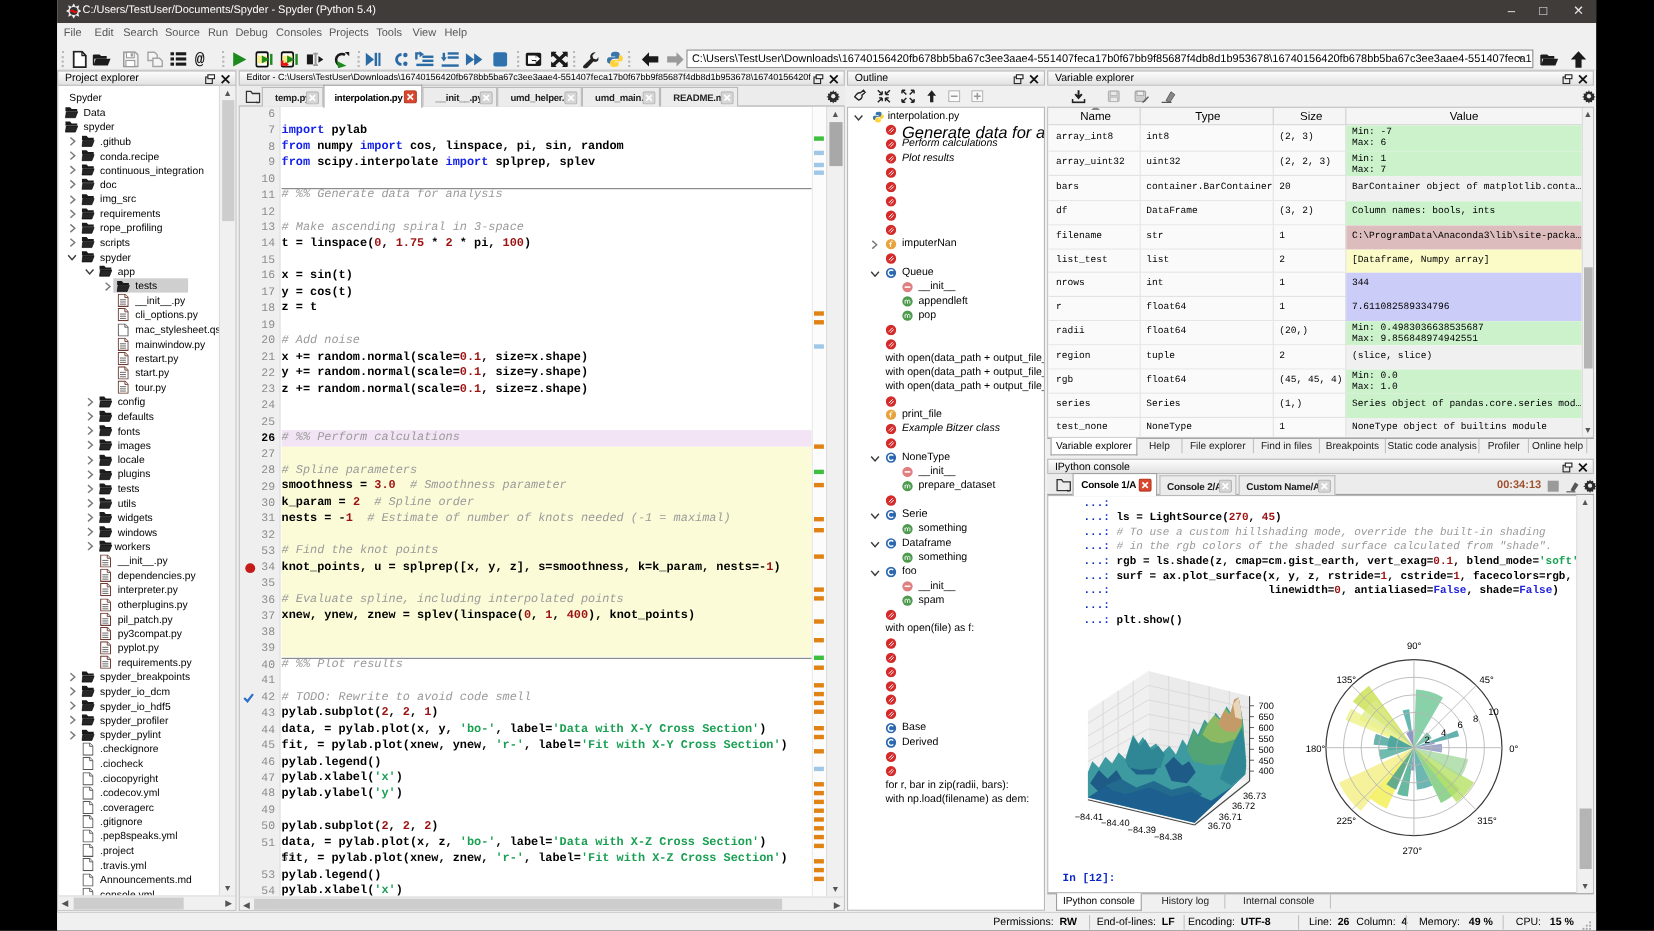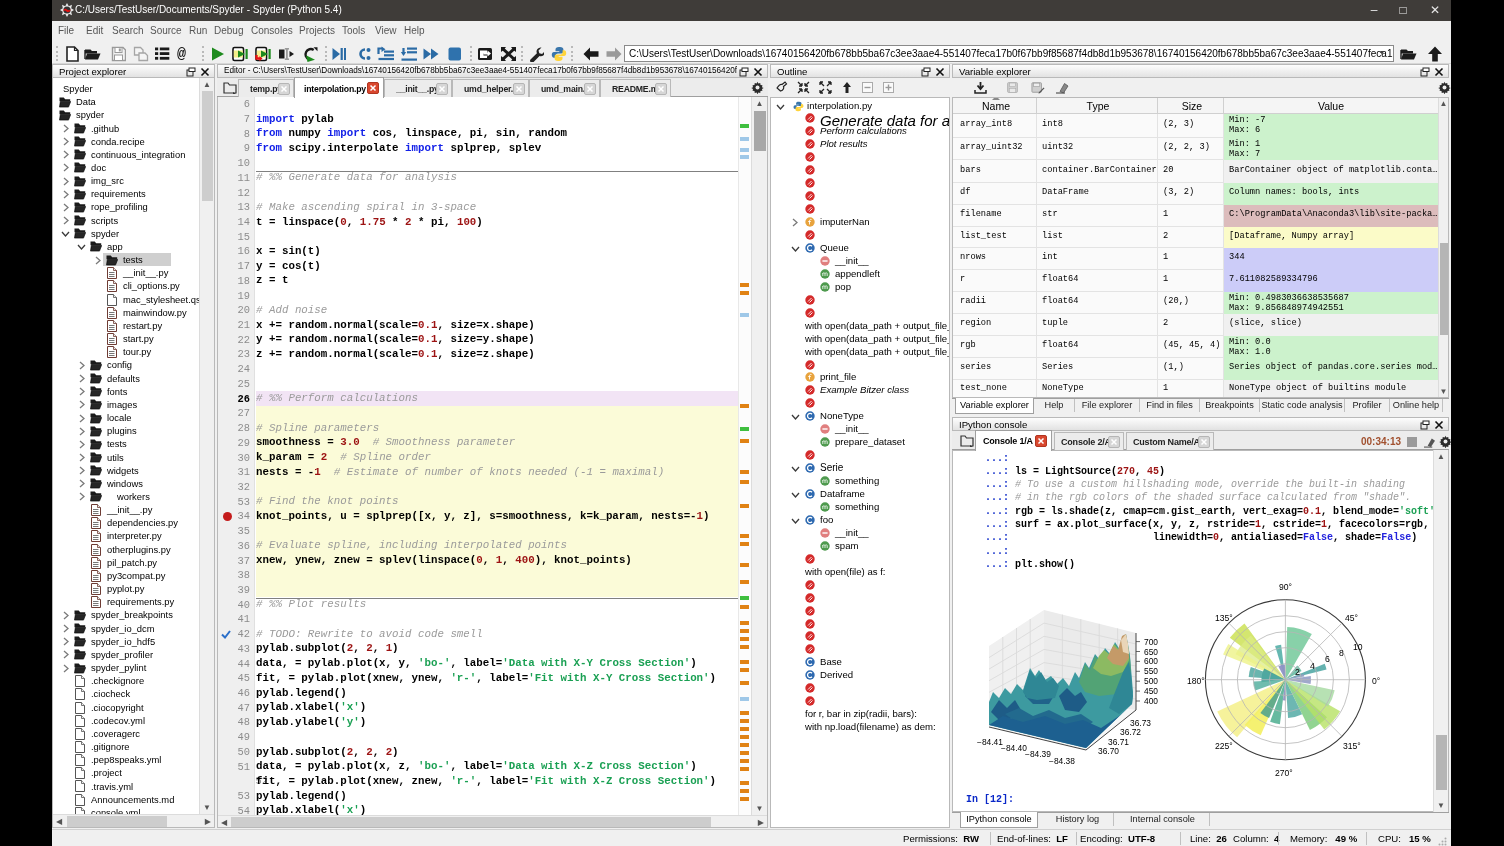--- a/index.html
+++ b/index.html
@@ -444,21 +444,21 @@
         <path d="M1.3 4.5 h10.4 l-2.2 5.6 h-9 z" fill="#262626" stroke="#000" stroke-width="0.6"></path>
       </svg>
       <span class="trow" style="left:54px;top:399.8px">windows</span>
       <svg class="abs" style="left:25px;top:414.46000000000026px" width="8" height="9" viewBox="0 0 8 9">
         <path d="M2 1 L6 4.5 L2 8" fill="none" stroke="#7a7a7a" stroke-width="1.3"></path>
       </svg>
       <svg class="abs" style="left:37px;top:413.46000000000026px" width="12" height="11" viewBox="0 0 12 11">
         <path d="M0.5 0.5 h4.2 l1.5 1.7 h5 v2 h-10.7 z" fill="#1b1b1b"></path>
         <path d="M1.3 4.5 h10.4 l-2.2 5.6 h-9 z" fill="#262626" stroke="#000" stroke-width="0.6"></path>
       </svg>
-      <span class="trow" style="left:64px;top:413.0px">workers</span>
+      <span class="trow" style="left:51px;top:413.0px">workers</span>
       <svg class="abs" style="left:38px;top:426.1200000000003px" width="10" height="12" viewBox="0 0 10 12">
         <path d="M0.5 0.5 h6 l3 3 v8 h-9 z" fill="#fff" stroke="#6e3c34" stroke-width="1"></path>
         <path d="M6.5 0.5 v3 h3" fill="#e8e8e8" stroke="#6e3c34" stroke-width="0.8"></path>
         <rect x="2" y="5" width="5.5" height="1" fill="#777"></rect>
         <rect x="2" y="7" width="5.5" height="1" fill="#777"></rect>
         <rect x="2" y="9" width="5.5" height="1" fill="#777"></rect>
       </svg>
       <span class="trow" style="left:54px;top:426.1px">__init__.py</span>
       <svg class="abs" style="left:38px;top:439.2800000000003px" width="10" height="12" viewBox="0 0 10 12">
         <path d="M0.5 0.5 h6 l3 3 v8 h-9 z" fill="#fff" stroke="#6e3c34" stroke-width="1"></path>

